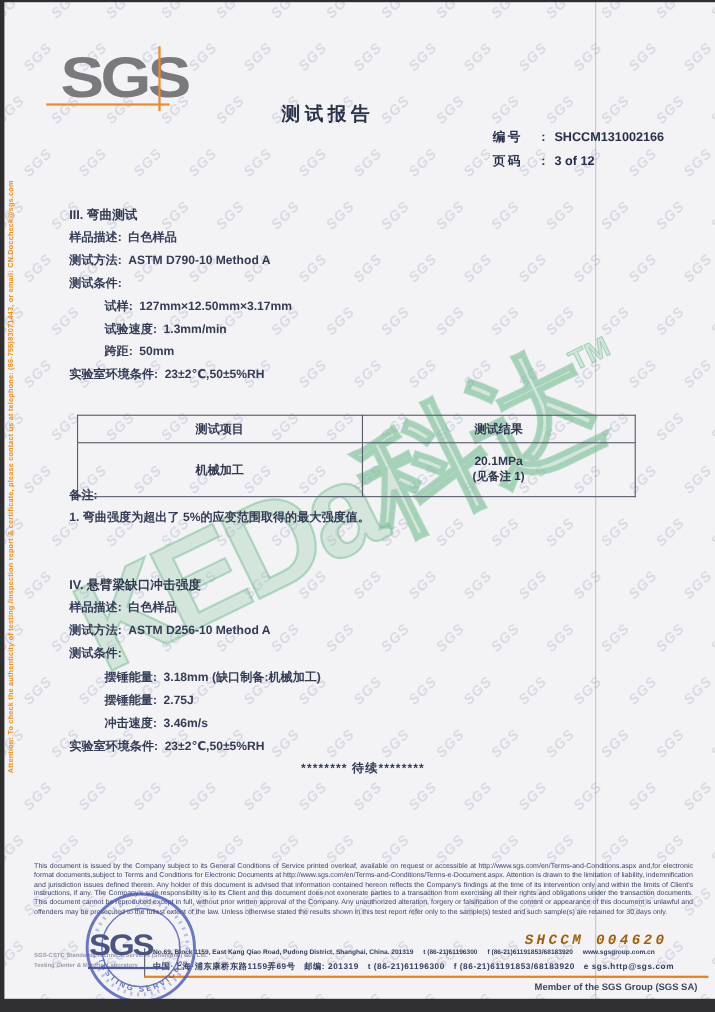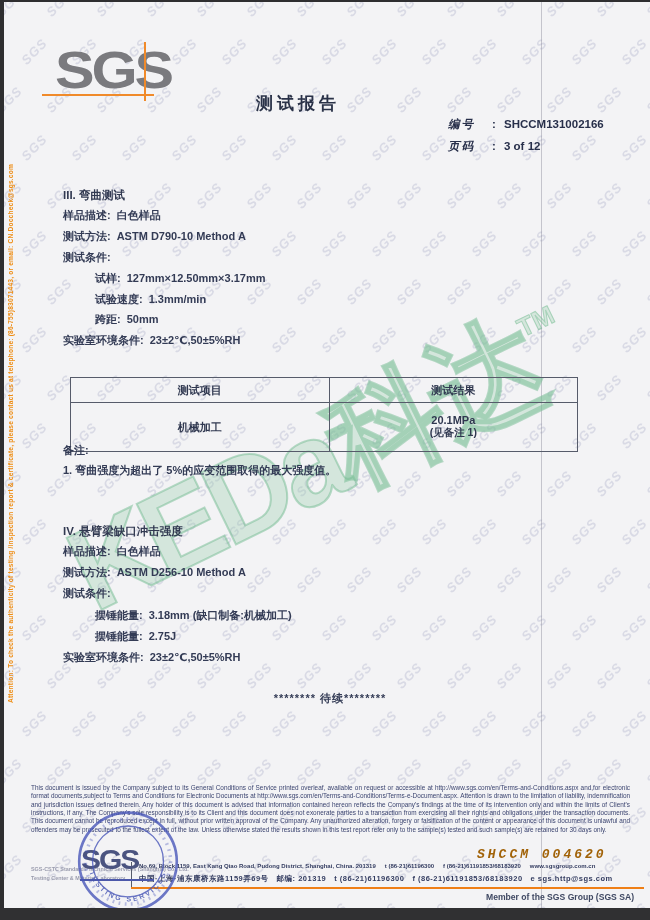--- a/index.html
+++ b/index.html
@@ -47,21 +47,21 @@
   }
   .mark{position:absolute;background:#f08a2a;z-index:6;}
   .mark.h{left:42px;top:94px;width:112px;height:2px;}
   .mark.v{left:144px;top:42px;width:2px;height:59px;}
   .page-title{
     position:absolute;left:0;top:92px;width:596px;text-align:center;z-index:5;
     font-size:17px;font-weight:700;letter-spacing:4px;color:#2a3248;
   }
   .meta{position:absolute;left:448px;top:117px;z-index:5;}
   .meta .mrow{height:21.5px;font-size:11.5px;font-weight:700;color:#272f4a;}
-  .meta .mlabel{display:inline-block;width:44px;letter-spacing:2px;font-style:italic;}
+  .meta .mlabel{display:inline-block;width:44px;letter-spacing:2px;}
   .meta .msep{display:inline-block;width:12px;}
   
   .sec-heading{position:absolute;left:63px;z-index:5;font-size:11.5px;font-weight:700;color:#303850;}
   .sec-rows{position:absolute;left:63px;z-index:5;}
   .sec-rows .row{height:20.9px;font-size:11px;font-weight:600;color:#333b55;}
   .sec-rows .row.indent{padding-left:32px;}
   .sec-rows .lbl{margin-right:6px;}
   
   .results{position:absolute;left:70px;top:377px;width:508px;z-index:5;border-collapse:collapse;}
   .results th,.results td{border:1px solid #565b6a;text-align:center;font-weight:600;color:#303850;}
@@ -422,20 +422,21 @@
   <div class="nrow">1. 弯曲强度为超出了 5%的应变范围取得的最大强度值。</div>
 </div>
 
 <div class="sec-heading" style="top:524px;">IV. 悬臂梁缺口冲击强度</div>
 <div class="sec-rows" style="top:544px;">
   <div class="row" style="height:21.2px;"><span class="lbl">样品描述:</span><span class="val">白色样品</span></div>
   <div class="row" style="height:21.2px;"><span class="lbl">测试方法:</span><span class="val">ASTM D256-10 Method A</span></div>
   <div class="row" style="height:21.2px;"><span class="lbl">测试条件:</span></div>
   <div class="row indent" style="height:21.2px;"><span class="lbl">摆锤能量:</span><span class="val">3.18mm (缺口制备:机械加工)</span></div>
   <div class="row indent" style="height:21.2px;"><span class="lbl">摆锤能量:</span><span class="val">2.75J</span></div>
+  <div class="row indent" style="height:21.2px;"><span class="lbl">冲击速度:</span><span class="val">3.46m/s</span></div>
   <div class="row" style="height:21.2px;"><span class="lbl">实验室环境条件:</span><span class="val">23±2℃,50±5%RH</span></div>
 </div>
 
 <div class="continued">******** 待续********</div>
 
 <div class="legal">This document is issued by the Company subject to its General Conditions of Service printed overleaf, available on request or accessible at http://www.sgs.com/en/Terms-and-Conditions.aspx and,for electronic format documents,subject to Terms and Conditions for Electronic Documents at http://www.sgs.com/en/Terms-and-Conditions/Terms-e-Document.aspx. Attention is drawn to the limitation of liability, indemnification and jurisdiction issues defined therein. Any holder of this document is advised that information contained hereon reflects the Company's findings at the time of its intervention only and within the limits of Client's instructions, if any. The Company's sole responsibility is to its Client and this document does not exonerate parties to a transaction from exercising all their rights and obligations under the transaction documents. This document cannot be reproduced except in full, without prior written approval of the Company. Any unauthorized alteration, forgery or falsification of the content or appearance of this document is unlawful and offenders may be prosecuted to the fullest extent of the law. Unless otherwise stated the results shown in this test report refer only to the sample(s) tested and such sample(s) are retained for 30 days only.</div>
 
 <div class="footer-logo">SGS</div>
 <div class="footer-logo-line"></div>
 

